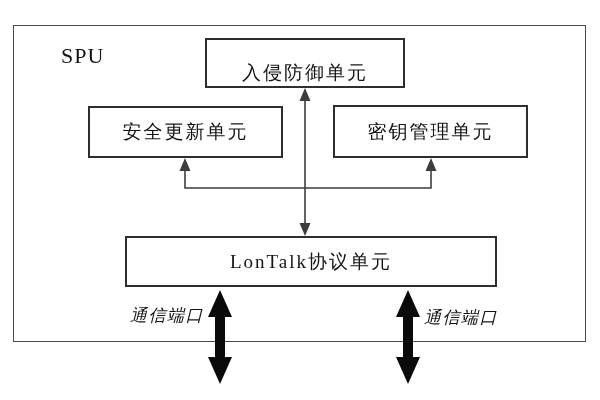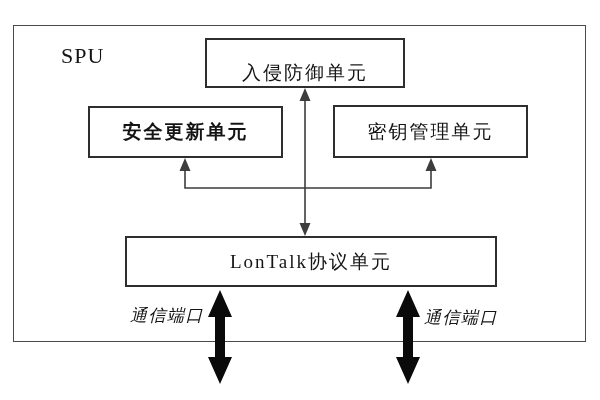--- a/index.html
+++ b/index.html
@@ -30,21 +30,21 @@
     border: 2px solid var(--color-box-border, #2e2e2e);
     box-sizing: border-box;
     background: #ffffff;
     display: flex; align-items: center; justify-content: center;
     font-size: 19px;
     letter-spacing: 2px;
     color: var(--color-ink, #141414);
     white-space: nowrap;
   }
   .node-intrusion { left: 205px; top: 38px;  width: 200px; height: 50px; align-items: flex-end; }
-  .node-update    { left: 88px;  top: 106px; width: 195px; height: 52px; font-weight: bold; }
+  .node-update    { left: 88px;  top: 106px; width: 195px; height: 52px; }
   .node-key       { left: 333px; top: 105px; width: 195px; height: 53px; }
   .node-lontalk   { left: 125px; top: 236px; width: 372px; height: 51px; }
   svg.lines {
     position: absolute; left: 0; top: 0;
     width: 600px; height: 400px;
     pointer-events: none;
   }
   .thin { stroke: var(--color-line, #3d3d3d); stroke-width: 1.6; fill: none; }
   .head { fill: var(--color-line, #3d3d3d); stroke: none; }
   .thick { fill: var(--color-thick-arrow, #0a0a0a); stroke: none; }

